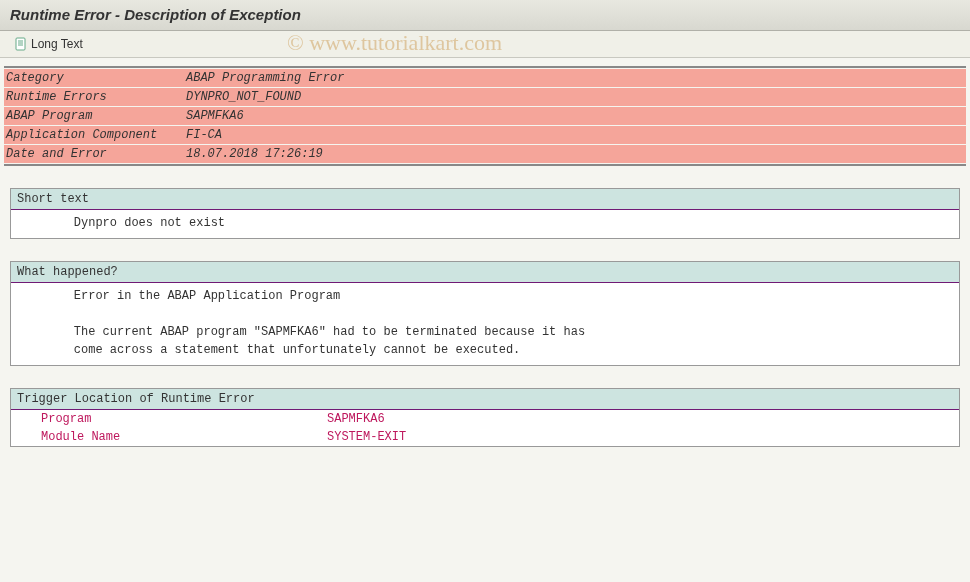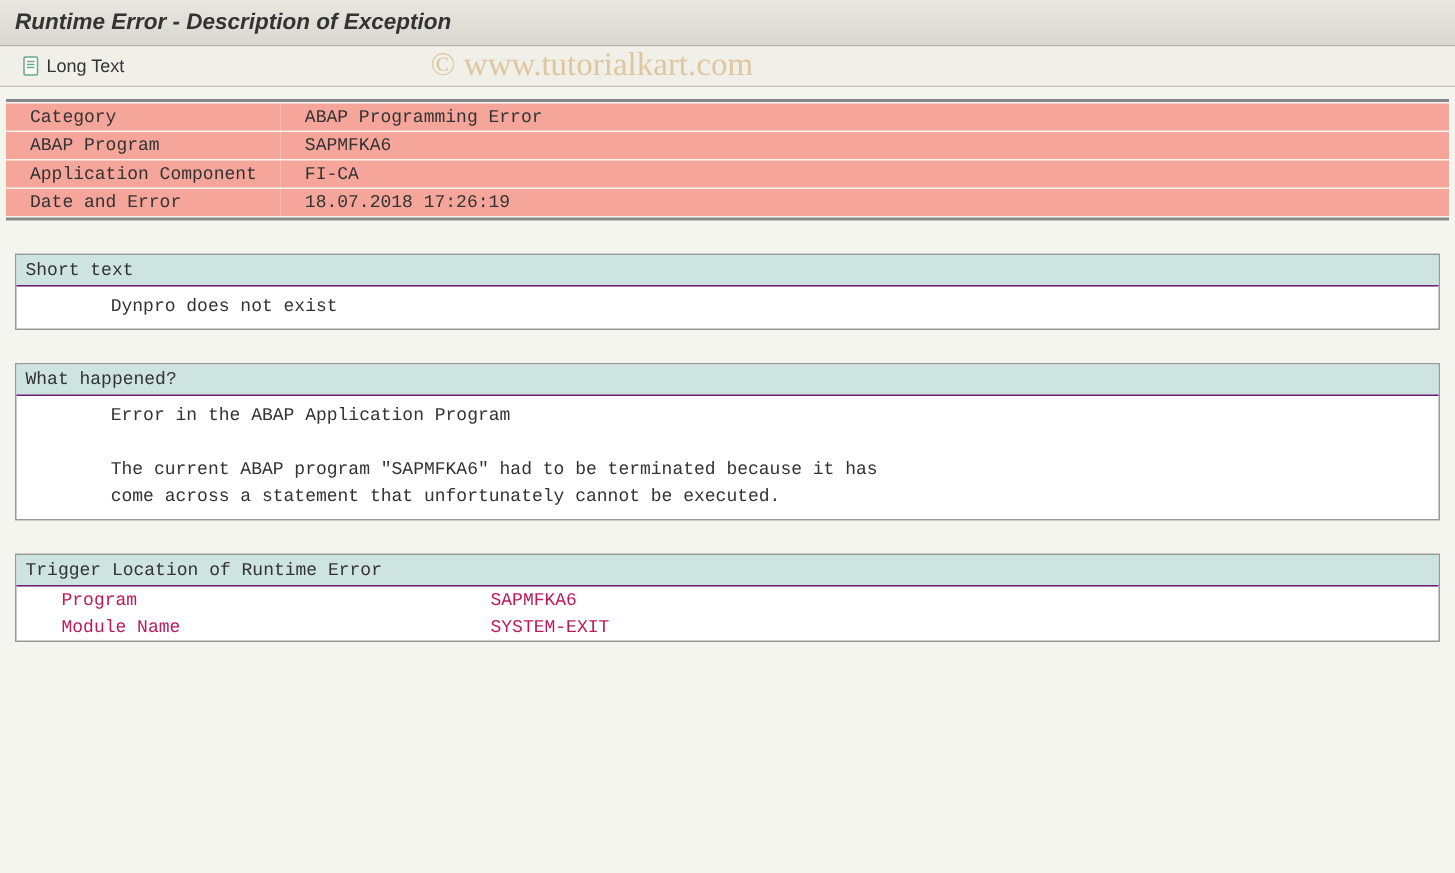--- a/index.html
+++ b/index.html
@@ -54,22 +54,23 @@
       border-top: 2px solid #888;
       border-bottom: 2px solid #888;
     }
     .summary-table tr {
       background: #f5a59a;
     }
     .summary-table td {
       font-family: "Courier New", monospace;
       font-size: 12px;
       color: #333;
-      padding: 2px 16px;
+      padding: 2px 2px;
       white-space: pre;
+      font-style: italic;
     }
     .summary-table td:first-child {
       width: 180px;
     }
     .section {
       margin: 22px 10px 0 10px;
       border: 1px solid #999;
       background: #fff;
     }
     .section-header {
@@ -136,20 +137,24 @@
 
 <div class="content">
 
   <table class="summary-table">
     <tbody>
         <tr>
       <td>Category</td>
       <td>ABAP Programming Error</td>
     </tr>
     <tr>
+      <td>Runtime Errors</td>
+      <td>DYNPRO_NOT_FOUND</td>
+    </tr>
+    <tr>
       <td>ABAP Program</td>
       <td>SAPMFKA6</td>
     </tr>
     <tr>
       <td>Application Component</td>
       <td>FI-CA</td>
     </tr>
     <tr>
       <td>Date and Error</td>
       <td>18.07.2018 17:26:19</td>

